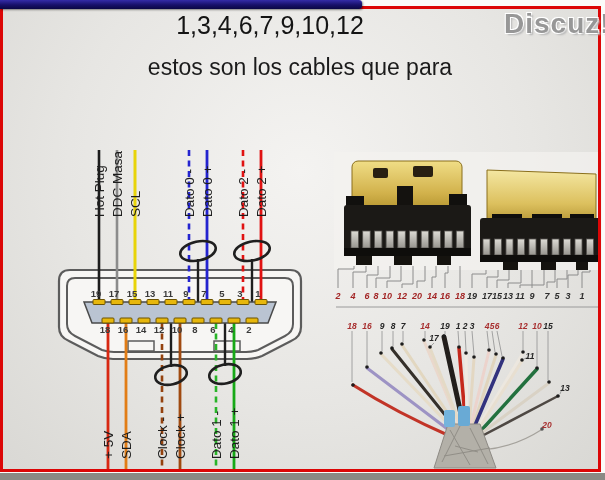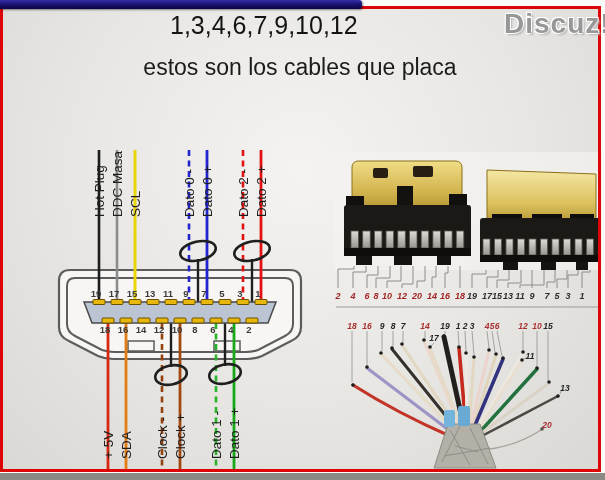--- a/index.html
+++ b/index.html
@@ -6,21 +6,21 @@
   #frame{position:relative;width:605px;height:480px;overflow:hidden;
          font-family:"Liberation Sans",sans-serif;background:#fbfbf9;}
   .bg{position:absolute;left:2px;top:8px;width:598px;height:463px;
       background:radial-gradient(ellipse at 50% 35%, #f4f3f1 0%, #e7e6e3 55%, #d9d8d4 100%);}
   .red-border{position:absolute;left:0;top:6px;width:601px;height:466px;
       border:3px solid #dc0606;box-sizing:border-box;pointer-events:none;z-index:30;}
   .navy-bar{position:absolute;left:0;top:0;width:362px;height:9px;z-index:31;
       background:linear-gradient(to bottom,#342ca8 0%,#171069 55%,#0a0644 100%);
       border-radius:0 3px 3px 0;box-shadow:1px 1px 2px rgba(0,0,0,.45);}
   .bottom-strip{position:absolute;left:0;top:473px;width:605px;height:7px;background:#8b8984;z-index:29;}
-  .title{position:absolute;left:170px;top:11px;width:200px;text-align:left;
+  .title{position:absolute;left:170px;top:11px;width:200px;text-align:center;
       font-size:25px;color:#141414;z-index:10;}
   .subtitle{position:absolute;left:100px;top:53px;width:400px;text-align:center;
       font-size:23px;line-height:28px;color:#1b1b1b;z-index:10;}
   .watermark{position:absolute;left:504px;top:8px;font-size:28px;font-weight:bold;
       letter-spacing:1px;color:#979797;z-index:32;
       text-shadow:-1px -1px 0 #fff,1px -1px 0 #fff,-1px 1px 0 #fff,1px 1px 0 #d9d9d9,2px 2px 2px #b5b5b5;}
   svg{position:absolute;z-index:8;}
   #left-svg{left:30px;top:140px;}
   #right-svg{left:330px;top:150px;}
   .vlabel{font-family:"Liberation Sans",sans-serif;font-size:13.5px;fill:#1d1d1d;}
@@ -32,21 +32,21 @@
         font-size:8.5px;text-anchor:middle;}
 </style>
 </head>
 <body>
 
 <div id="frame">
   <div class="bg"></div>
 
   <div class="title">1,3,4,6,7,9,10,12</div>
   <div class="subtitle">
-    <span>estos son los cables que placa</span><br>
+    <span>estos son los cables que para</span><br>
   </div>
   <div class="watermark">Discuz!</div>
 
   <svg id="left-svg" width="290" height="334" viewBox="30 140 290 334">
 
     <g fill="none" stroke="#5c5c5c">
       <path d="M70,270 L290,270 Q301,270 301,281 L301,327 Q301,337 291,341 L262,356 Q255,359 247,359
                L113,359 Q105,359 98,356 L69,341 Q59,337 59,327 L59,281 Q59,270 70,270 Z" fill="#f7f6f4" stroke-width="2.2"></path>
       <path d="M75,278 L285,278 Q293,278 293,286 L293,324 Q293,332 285,336 L258,350 Q252,352 246,352
                L114,352 Q108,352 102,350 L75,336 Q67,332 67,324 L67,286 Q67,278 75,278 Z" stroke-width="2"></path>

